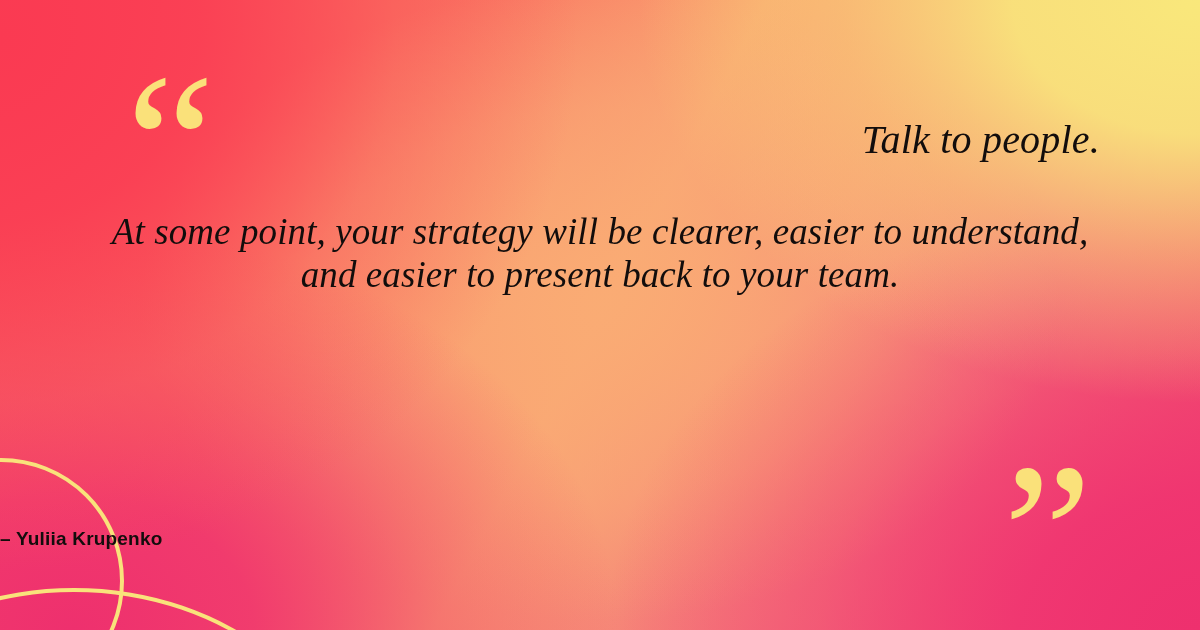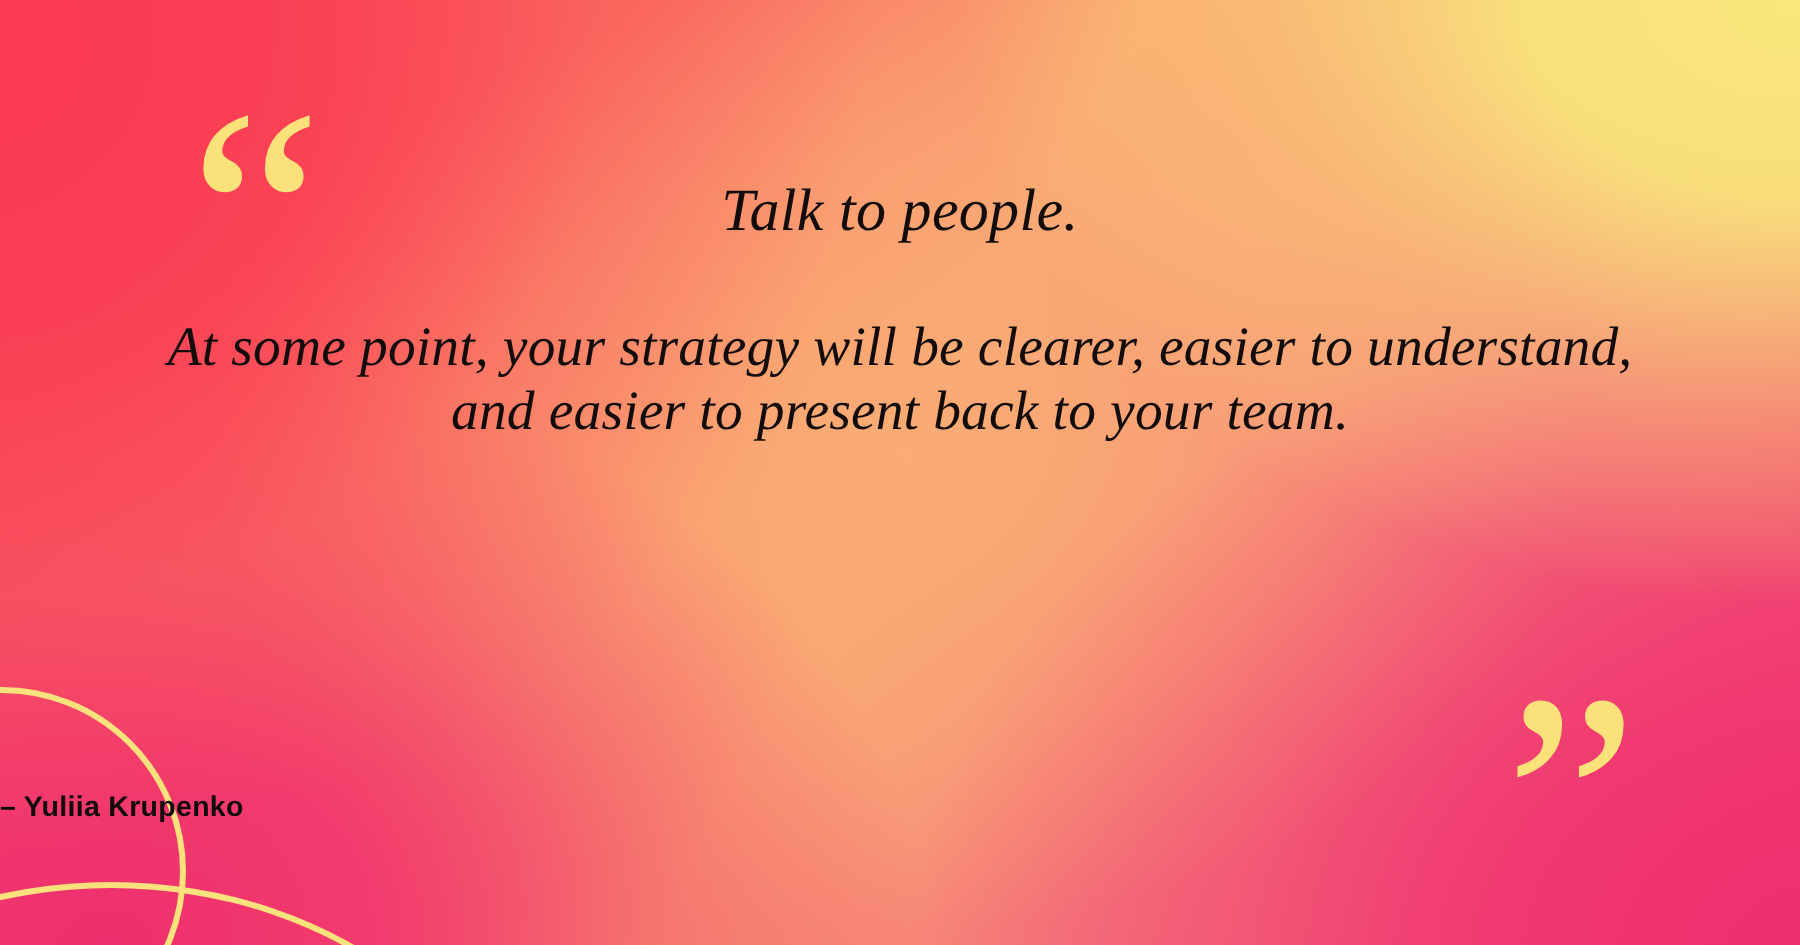--- a/index.html
+++ b/index.html
@@ -89,20 +89,21 @@
     text-align: center;
     color: #120d0c;
   }
   .lead {
     font-family: "Liberation Serif", serif;
     font-style: italic;
     font-size: 40px;
     line-height: 1.12;
     margin: 0 0 34px 0;
     letter-spacing: 0.2px;
+    text-align: right;
   }
   .para {
     font-family: "Liberation Serif", serif;
     font-style: italic;
     font-size: 37px;
     line-height: 1.16;
     margin: 0 0 30px 0;
     letter-spacing: 0.1px;
   }
   .para.last { margin-bottom: 0; }

